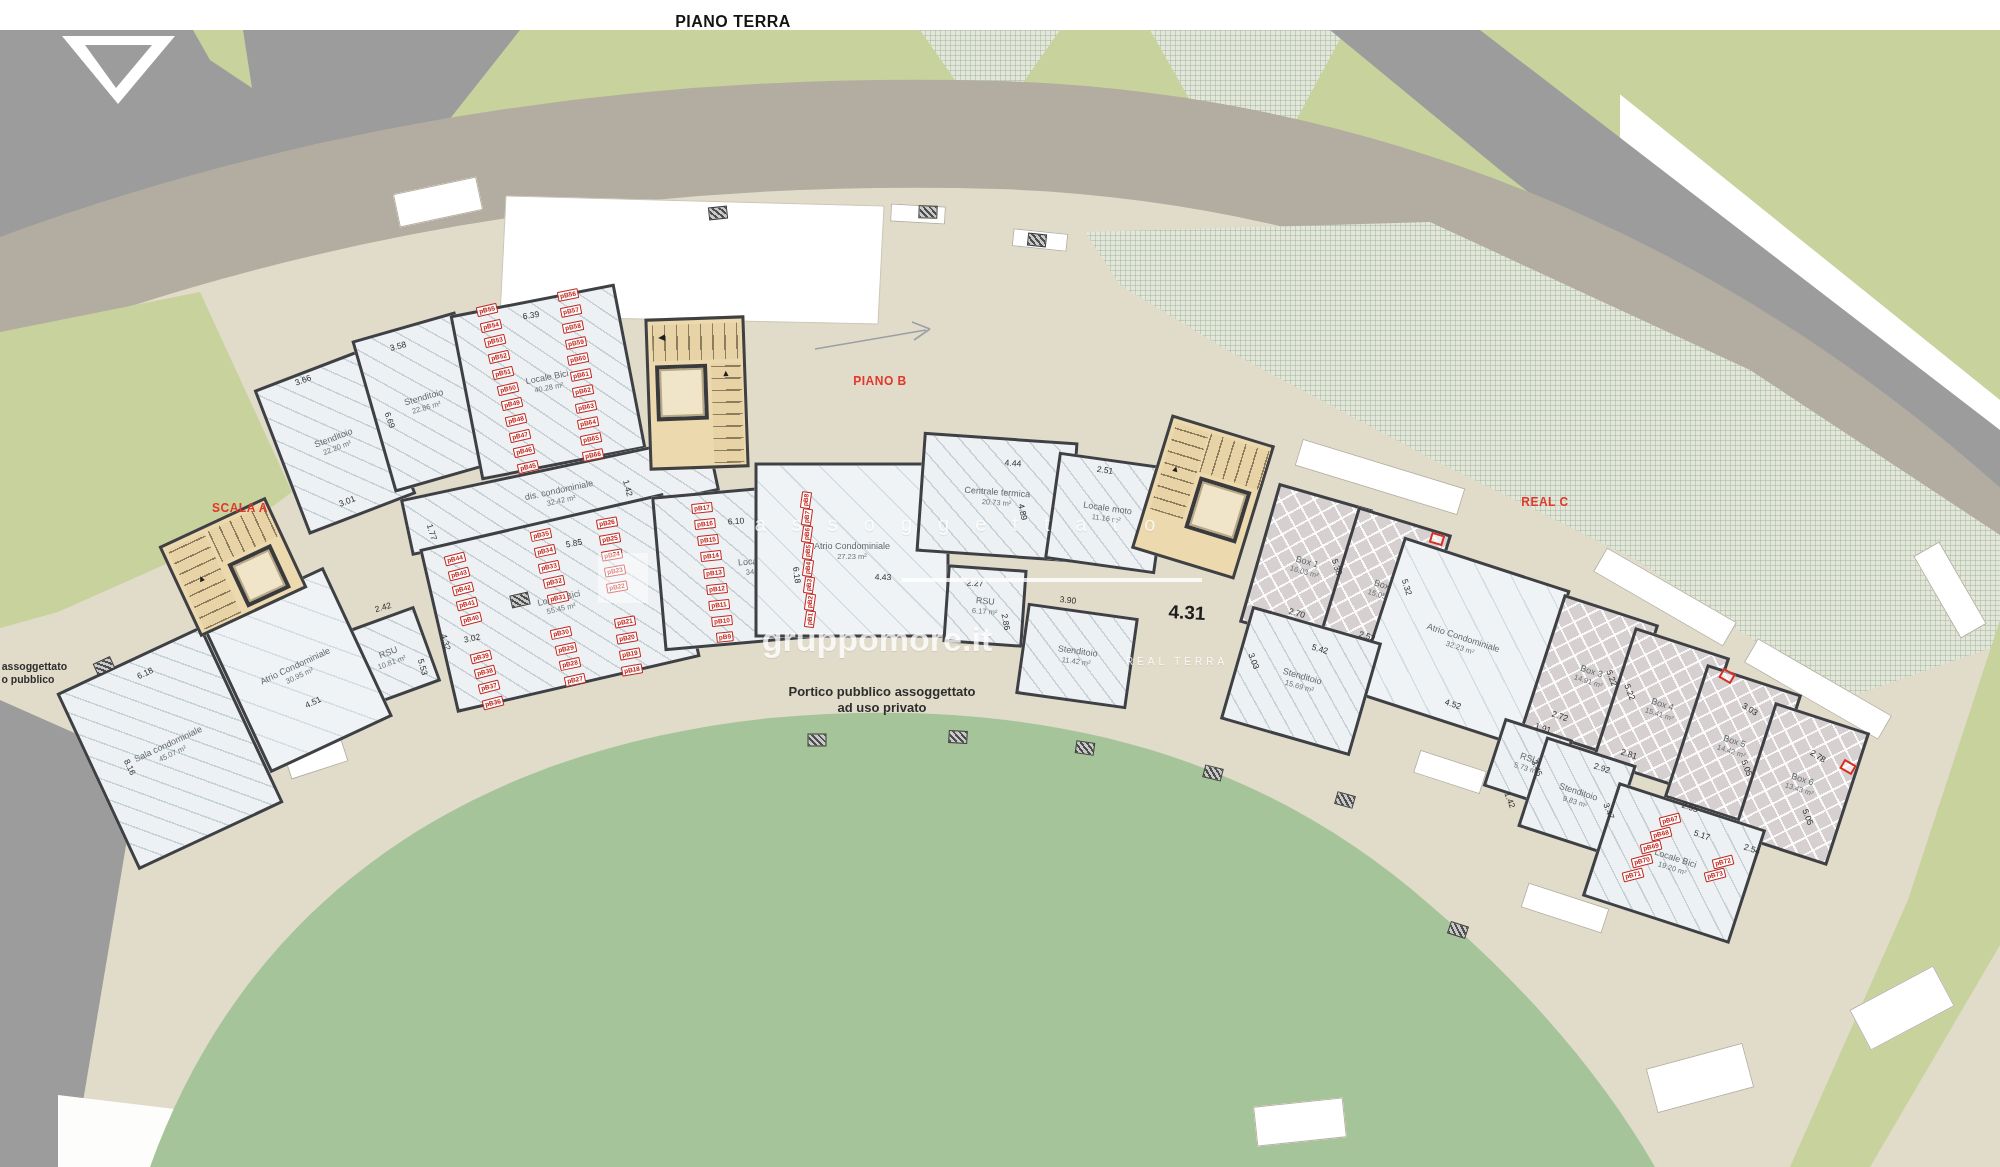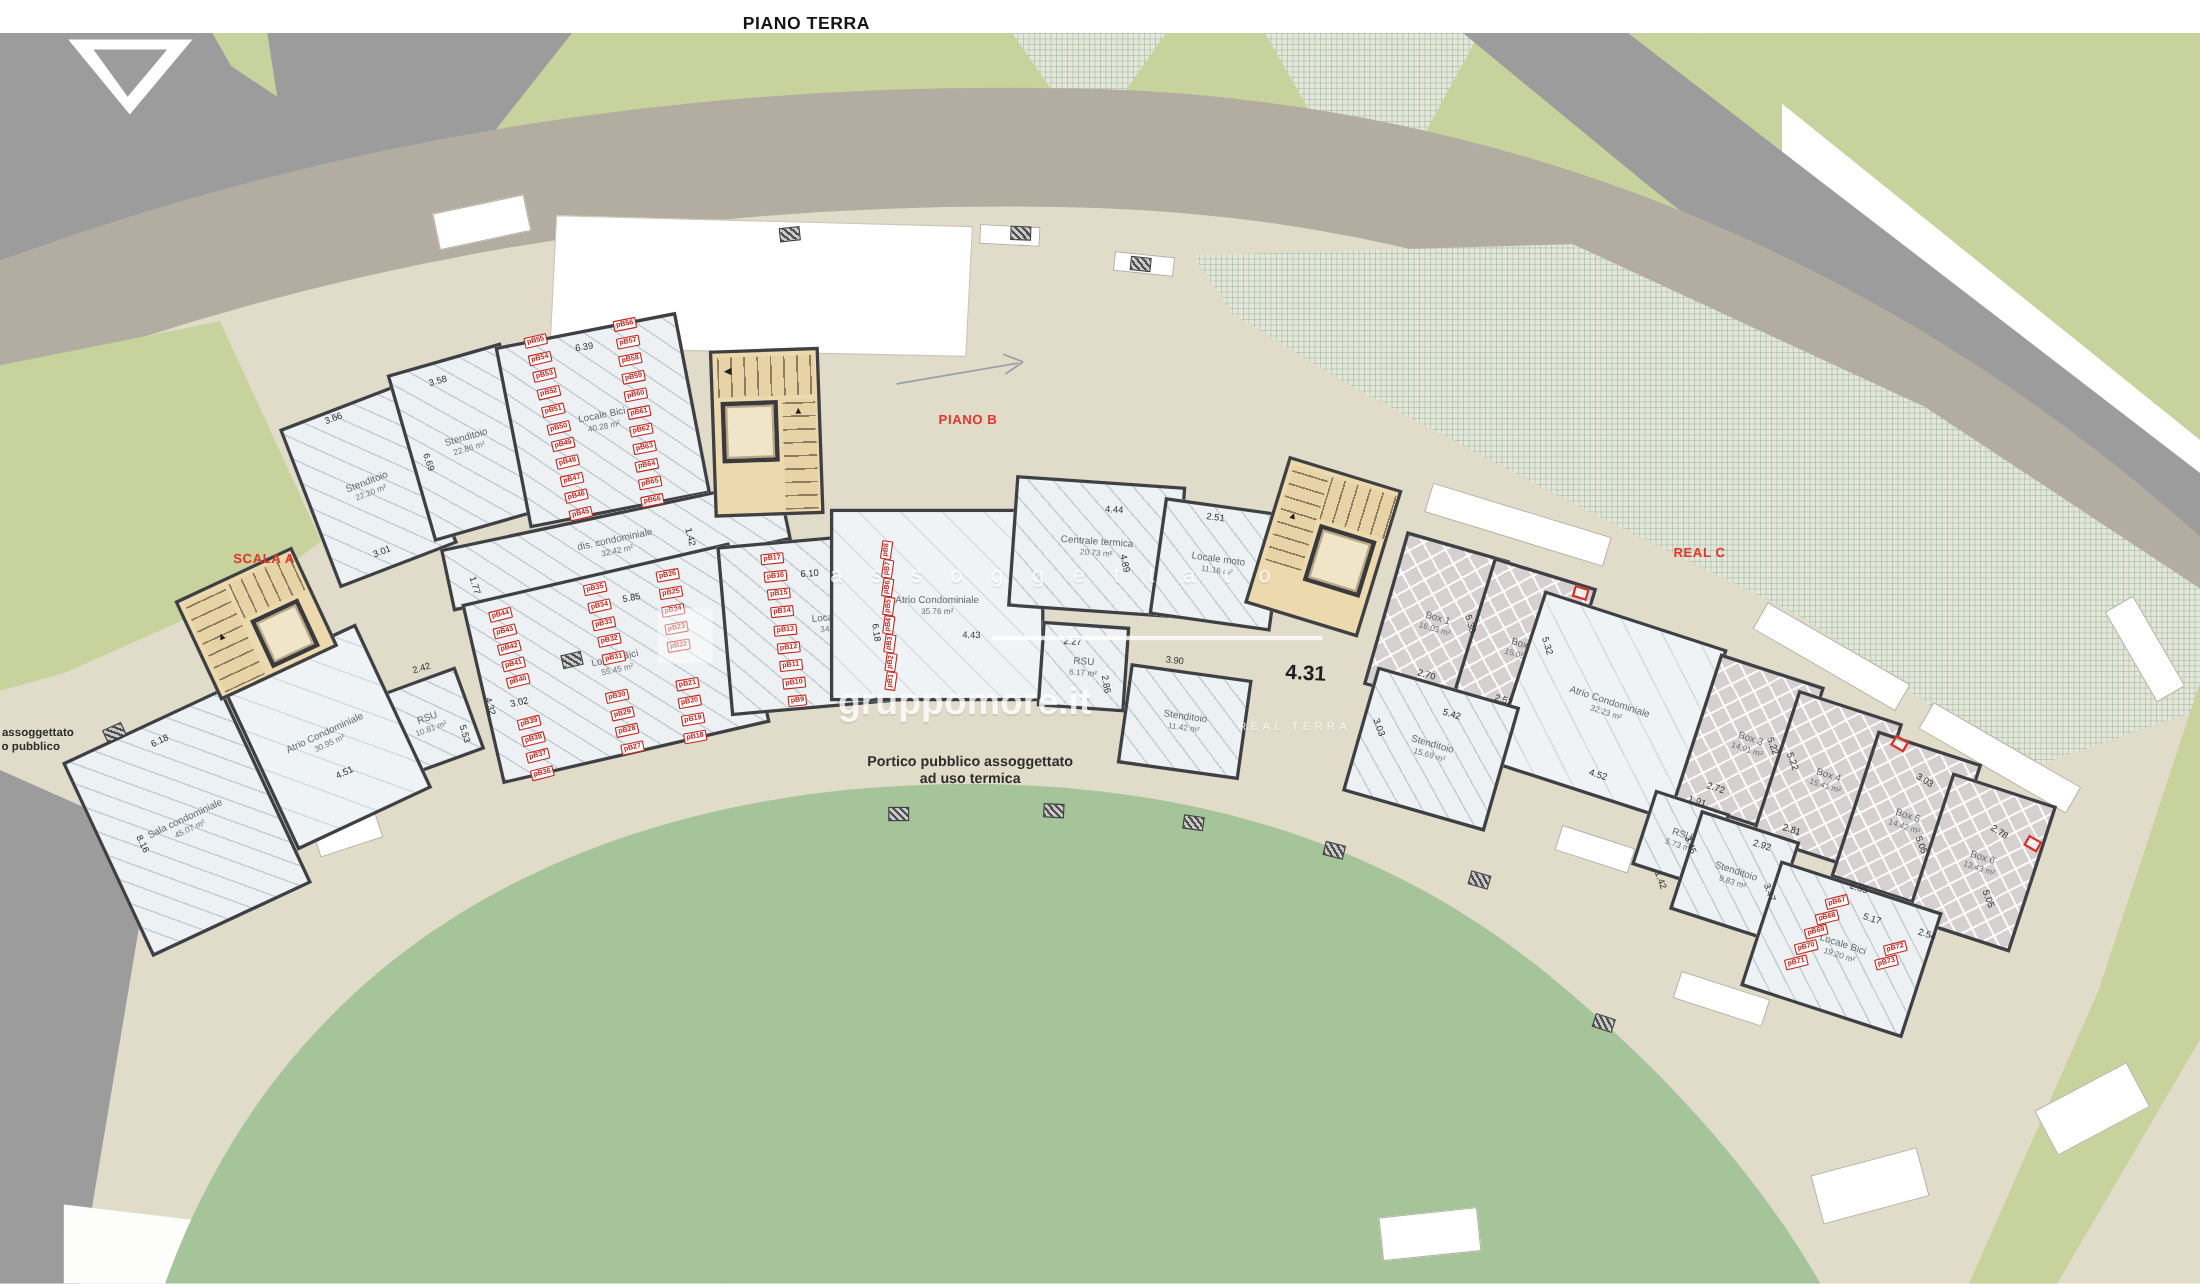--- a/index.html
+++ b/index.html
@@ -132,21 +132,21 @@
       <div class="room hatch" style="left: 170px; top: 748px; width: 160px; height: 195px; transform: translate(-50%, -50%) rotate(-25deg);">
       <div class="room-name">Sala condominiale</div>
       <div class="room-area">45.07 m²</div>
     </div>
       <div class="room atrio" style="left: 297px; top: 670px; width: 135px; height: 165px; transform: translate(-50%, -50%) rotate(-25deg);">
       <div class="room-name">Atrio Condominiale</div>
       <div class="room-area">30.95 m²</div>
     </div>
       <div class="room atrio" style="left: 852px; top: 550px; width: 195px; height: 175px; transform: translate(-50%, -50%) rotate(0deg);">
       <div class="room-name">Atrio Condominiale</div>
-      <div class="room-area">35.76 m²</div>
+      <div class="room-area">27.23 m²</div>
     </div>
       <div class="room hatch" style="left: 997px; top: 497px; width: 155px; height: 120px; transform: translate(-50%, -50%) rotate(4deg);">
       <div class="room-name">Centrale termica</div>
       <div class="room-area">20.73 m²</div>
     </div>
       <div class="room hatch" style="left: 1107px; top: 513px; width: 112px; height: 108px; transform: translate(-50%, -50%) rotate(8deg);">
       <div class="room-name">Locale moto</div>
       <div class="room-area">11.16 m²</div>
     </div>
       <div class="room hatch" style="left: 985px; top: 606px; width: 80px; height: 78px; transform: translate(-50%, -50%) rotate(4deg);">
@@ -368,21 +368,21 @@
 
   <div class="scala" style="left: 240px; top: 508px; transform: translate(-50%, -50%) rotate(0deg);">SCALA A</div>
       <div class="scala" style="left: 880px; top: 381px; transform: translate(-50%, -50%) rotate(0deg);">PIANO B</div>
       <div class="scala" style="left: 1545px; top: 502px; transform: translate(-50%, -50%) rotate(0deg);">REAL C</div>
     </div>
 
   <div class="dim-big" style="left:1187px;top:613px;transform:translate(-50%,-50%) rotate(3deg);">4.31</div>
 
   <div class="note" style="left:882px;top:700px;transform:translate(-50%,-50%);font-size:13px;line-height:16px;">
     <div>Portico pubblico assoggettato</div>
-    <div>ad uso termica</div>
+    <div>ad uso privato</div>
   </div>
   <div class="note" style="left:28px;top:673px;transform:translate(-50%,-50%);font-size:10.5px;line-height:13px;">
     <div>to assoggettato</div>
     <div>o pubblico</div>
   </div>
 
   <div class="wm" style="left:598px;top:553px;width:50px;height:50px;background:rgba(255,255,255,.45);"></div>
   <div class="wm" style="left:968px;top:524px;transform:translate(-50%,-50%);font-size:20px;letter-spacing:26px;opacity:.8;">assoggettato</div>
   <div class="wm" style="left:1052px;top:580px;transform:translate(-50%,-50%);width:300px;height:4px;background:#fff;opacity:.8;"></div>
   <div class="wm" style="left:877px;top:639px;transform:translate(-50%,-50%);font-size:34px;font-weight:bold;opacity:.78;">gruppomore.it</div>

